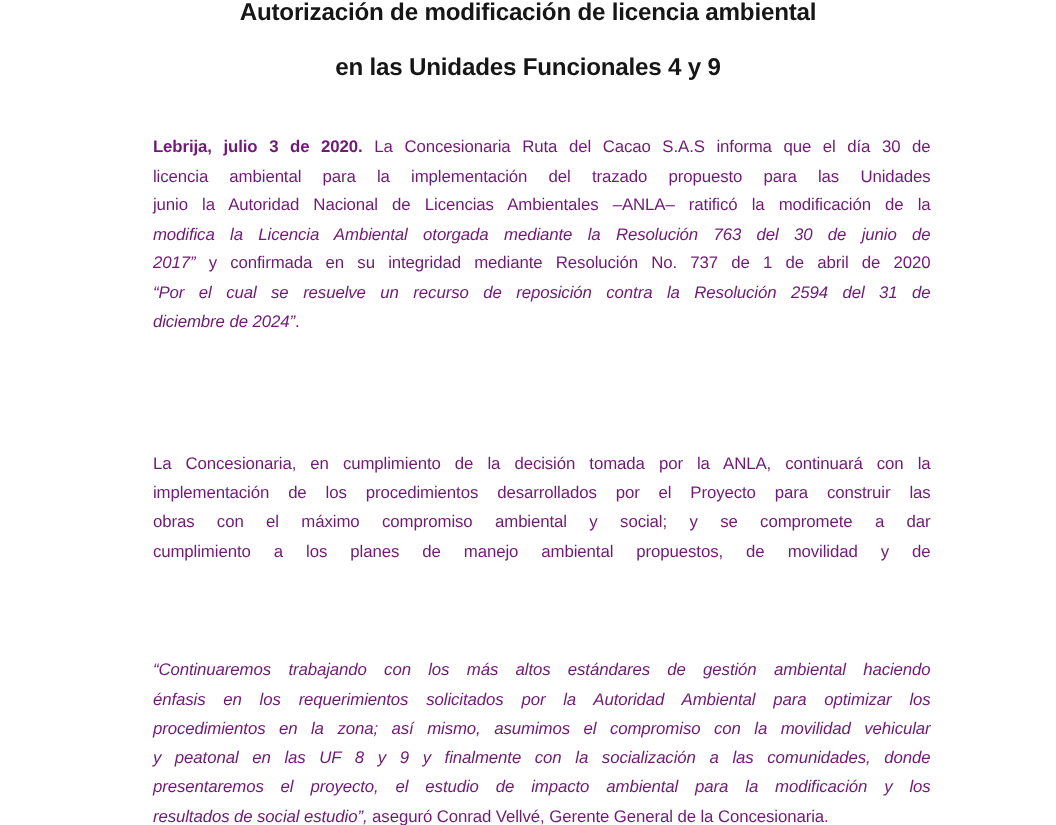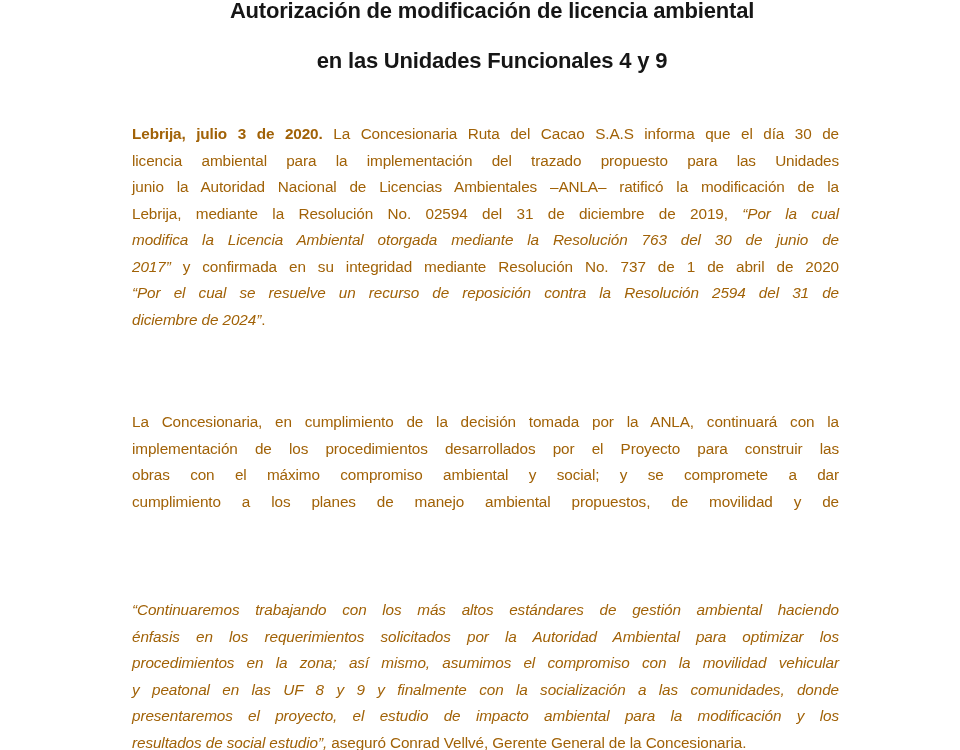--- a/index.html
+++ b/index.html
@@ -9,43 +9,42 @@
     background: #ffffff;
     overflow: hidden;
     position: relative;
     font-family: "Liberation Sans", sans-serif;
     color: #1d1d1d;
   }
   .page {
     position: absolute;
     inset: 0;
     background: #ffffff;
-    margin-left: 12px;
   }
   .title-line {
     position: absolute;
     left: 127px;
     width: 706px;
     text-align: center;
     font-weight: 700;
     font-size: 22px;
     line-height: 28px;
     letter-spacing: -0.2px;
     color: #161616;
   }
   #title-line-1 { top: -3px; }
   #title-line-2 { top: 47px; }
   .para {
     position: absolute;
-    left: 120px;
+    left: 139px;
     width: 707px;
     font-size: 15.3px;
     line-height: 26.5px;
     letter-spacing: -0.1px;
-    color: #a16207;
+    color: #701a75;
   }
   #para-1 { top: 121px; }
   #para-2 { top: 409px; }
   #para-3 { top: 597px; }
   .tl {
     text-align: justify;
     text-align-last: justify;
   }
   .tl.last { text-align-last: left; }
   .b { font-weight: 700; }
@@ -56,21 +55,20 @@
 
 <div class="page">
 
   <div id="title-line-1" class="title-line">Autorización de modificación de licencia ambiental</div>
   <div id="title-line-2" class="title-line">en las Unidades Funcionales 4 y 9</div>
 
   <div id="para-1" class="para">
     <div class="tl"><span class="b">Lebrija, julio 3 de 2020.</span><span> La Concesionaria Ruta del Cacao S.A.S informa que el día 30 de</span></div>
     <div class="tl"><span>licencia ambiental para la implementación del trazado propuesto para las Unidades</span></div>
     <div class="tl"><span>junio la Autoridad Nacional de Licencias Ambientales –ANLA– ratificó la modificación de la</span></div>
-    <div class="tl"><span>Lebrija, mediante la Resolución No. 02594 del 31 de diciembre de 2019, </span><span class="i">“Por la cual</span></div>
     <div class="tl"><span class="i">modifica la Licencia Ambiental otorgada mediante la Resolución 763 del 30 de junio de</span></div>
     <div class="tl"><span class="i">2017”</span><span> y confirmada en su integridad mediante Resolución No. 737 de 1 de abril de 2020</span></div>
     <div class="tl"><span class="i">“Por el cual se resuelve un recurso de reposición contra la Resolución 2594 del 31 de</span></div>
     <div class="tl last"><span class="i">diciembre de 2024”</span><span>.</span></div>
   </div>
 
   <div id="para-2" class="para">
     <div class="tl"><span>La Concesionaria, en cumplimiento de la decisión tomada por la ANLA, continuará con la</span></div>
     <div class="tl"><span>implementación de los procedimientos desarrollados por el Proyecto para construir las</span></div>
     <div class="tl"><span>obras con el máximo compromiso ambiental y social; y se compromete a dar</span></div>

